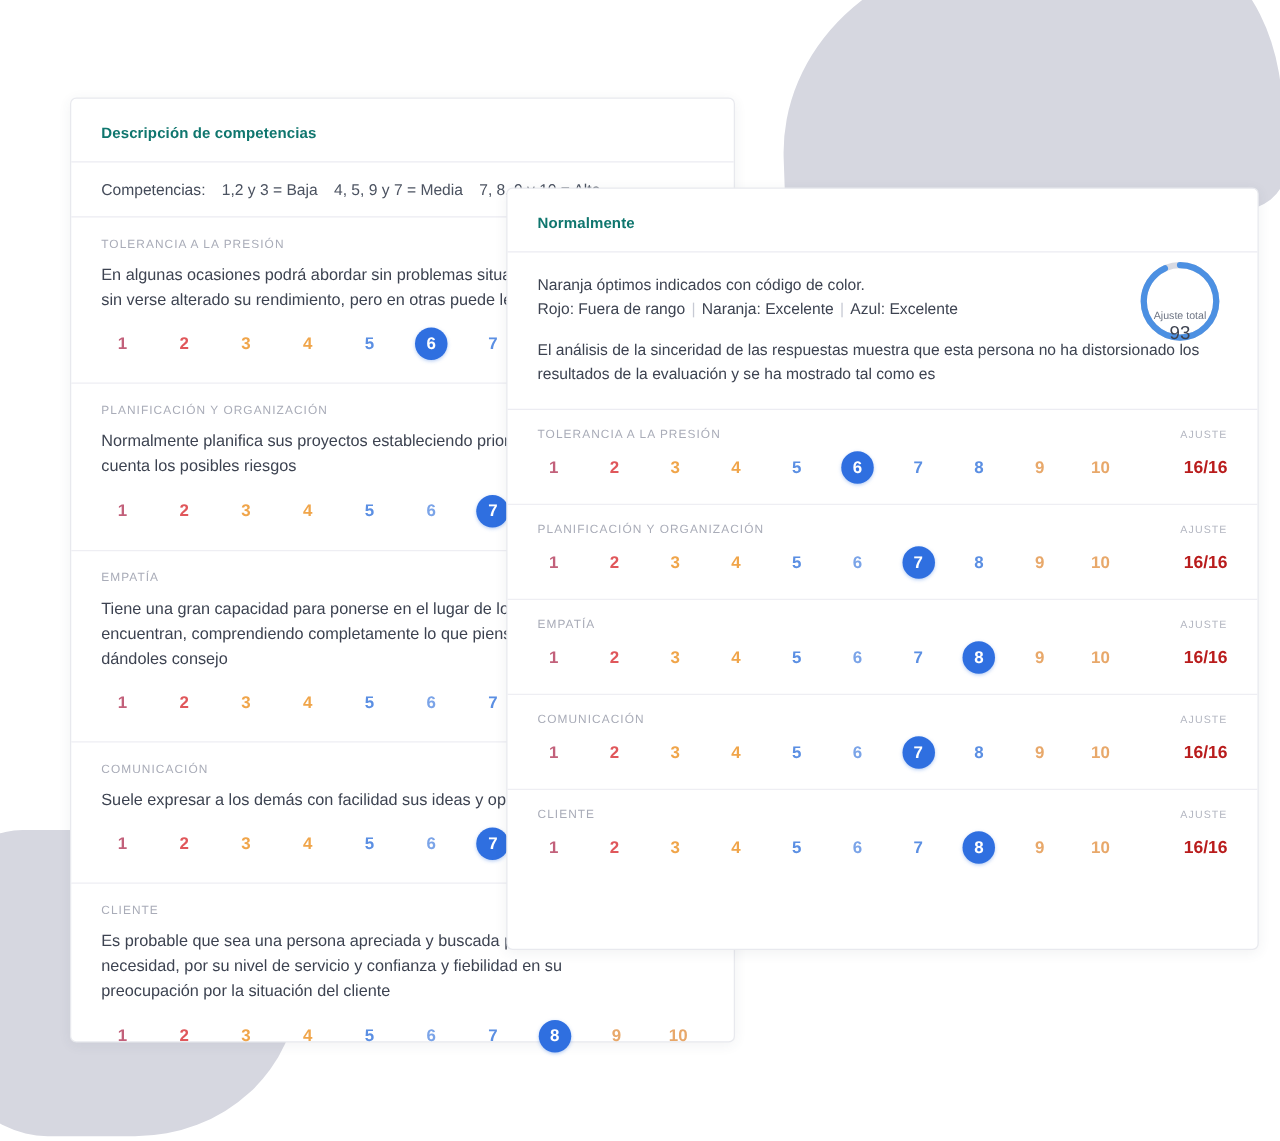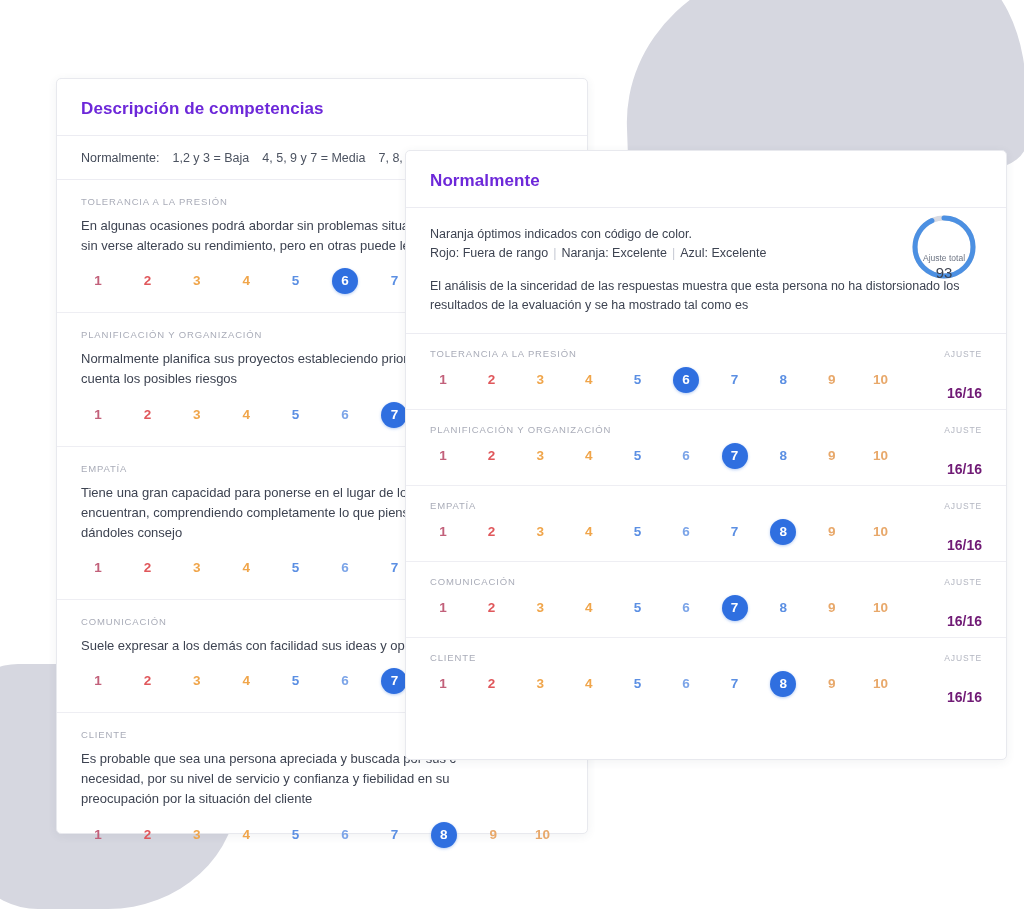--- a/index.html
+++ b/index.html
@@ -29,21 +29,21 @@
     box-shadow:0 2px 10px rgba(60,64,90,.07);
   }
   #left-card{left:56px;top:78px;width:530px;height:754px;z-index:2;}
   #right-card{left:405px;top:150px;width:600px;height:608px;z-index:3;}
 
   .card-head{
     padding:20px 24px 16px 24px;
     border-bottom:1px solid #ececf2;
   }
   .card-title{
-    color:#6d28d9;font-size:17px;font-weight:600;letter-spacing:.1px;
+    color:#0f766e;font-size:12px;font-weight:600;letter-spacing:.1px;
   }
 
   .sub-band{
     padding:15px 24px 14px 24px;
     border-bottom:1px solid #ececf2;
     font-size:12.5px;color:#4c5361;
   }
   .sub-band .lbl{color:#444b59;}
   .sub-band .seg{display:inline-block;margin-left:13px;color:#4c5361;}
 
@@ -106,37 +106,37 @@
     margin-bottom:8px;
   }
   .rrow-label{
     font-size:9.5px;letter-spacing:.85px;color:#a9acb8;text-transform:uppercase;
   }
   .rrow-ajuste{
     font-size:8.5px;letter-spacing:.85px;color:#b3b6c1;text-transform:uppercase;
   }
   .rrow-scalewrap{position:relative;height:30px;}
   .rrow-fit{
-    position:absolute;right:0;top:18px;
-    font-size:14px;font-weight:700;color:#701a75;
+    position:absolute;right:0;top:4px;
+    font-size:14px;font-weight:700;color:#b91c1c;
   }
 </style>
 </head>
 <body>
 
 <div class="blob blob-tr"></div>
 <div class="blob blob-bl"></div>
 
 <div class="card" id="left-card">
   <div class="card-head">
     <div class="card-title">Descripción de competencias</div>
   </div>
 
   <div class="sub-band">
-    <span class="lbl">Normalmente:</span><span class="seg">1,2 y 3 = Baja</span><span class="seg">4, 5, 9 y 7 = Media</span><span class="seg">7, 8, 9 y 10 = Alta</span>
+    <span class="lbl">Competencias:</span><span class="seg">1,2 y 3 = Baja</span><span class="seg">4, 5, 9 y 7 = Media</span><span class="seg">7, 8, 9 y 10 = Alta</span>
   </div>
 
   <div id="left-sections">
       <div class="sec">
         <div class="sec-label">TOLERANCIA A LA PRESIÓN</div>
         <div class="sec-desc">En algunas ocasiones podrá abordar sin problemas situaciones
 sin verse alterado su rendimiento, pero en otras puede le puede</div>
         <div class="scale">
           <div class="n" style="left: 4px; color: rgb(194, 96, 122);">1</div>
           <div class="n" style="left: 53.4px; color: rgb(224, 87, 91);">2</div>

